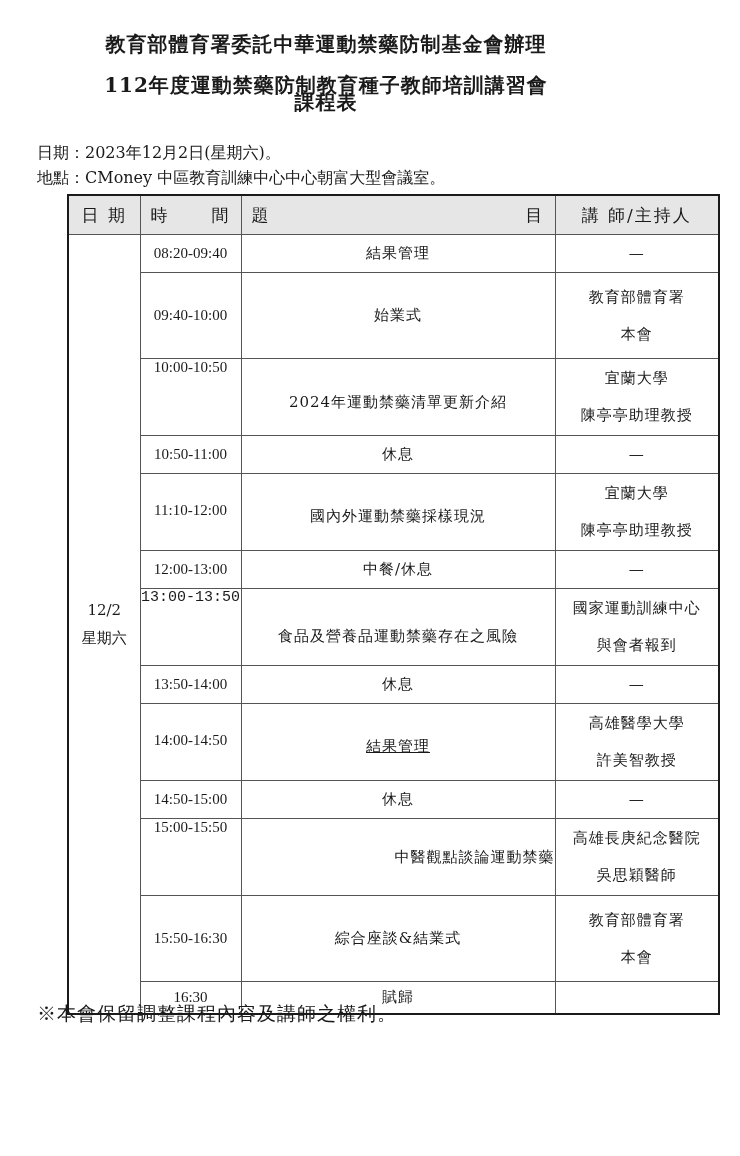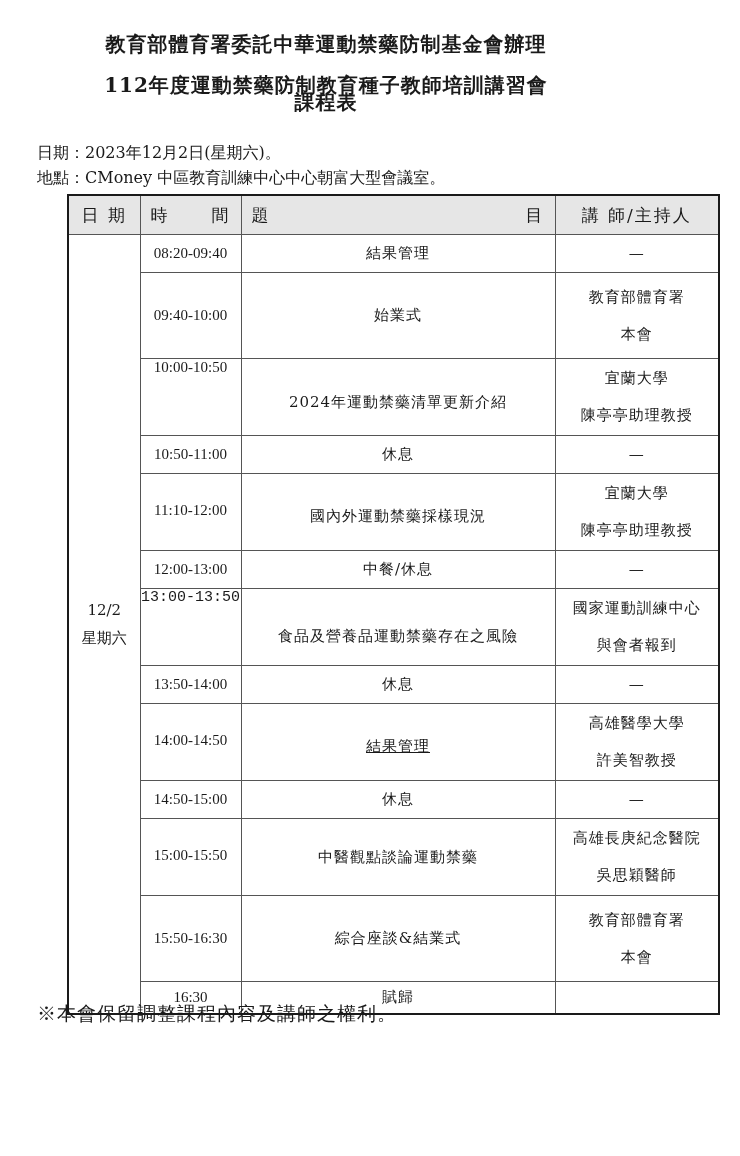--- a/index.html
+++ b/index.html
@@ -156,22 +156,22 @@
         </td>
     </tr>
     <tr style="height:31px">
       <td class="time">14:50-15:00</td>
       <td class="topic">休息</td>
       <td class="speaker">
           <div>—</div>
         </td>
     </tr>
     <tr style="height:77px">
-      <td class="time" style="vertical-align:top;padding-top:28px;text-align:center;">15:00-15:50</td>
-      <td class="topic" style="padding-top:0;">中醫觀點談論運動禁藥</td>
+      <td class="time" style="vertical-align:top;text-align:center;">15:00-15:50</td>
+      <td class="topic" style="padding-top:0;text-align:right;">中醫觀點談論運動禁藥</td>
       <td class="speaker">
           <div>高雄長庚紀念醫院</div>
           <div>吳思穎醫師</div>
         </td>
     </tr>
     <tr style="height:86px">
       <td class="time">15:50-16:30</td>
       <td class="topic">綜合座談&amp;結業式</td>
       <td class="speaker">
           <div>教育部體育署</div>

